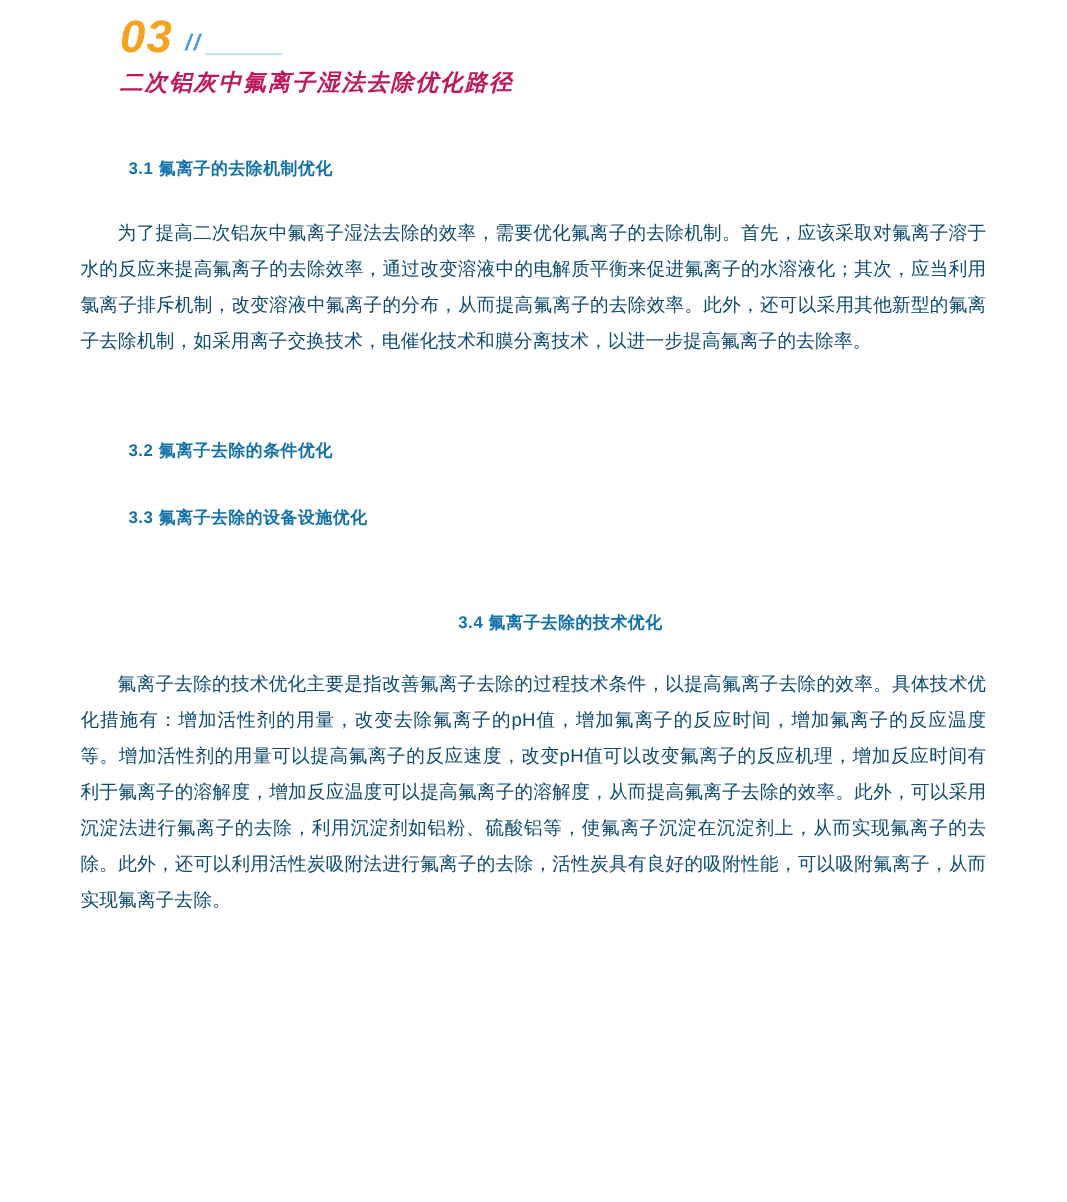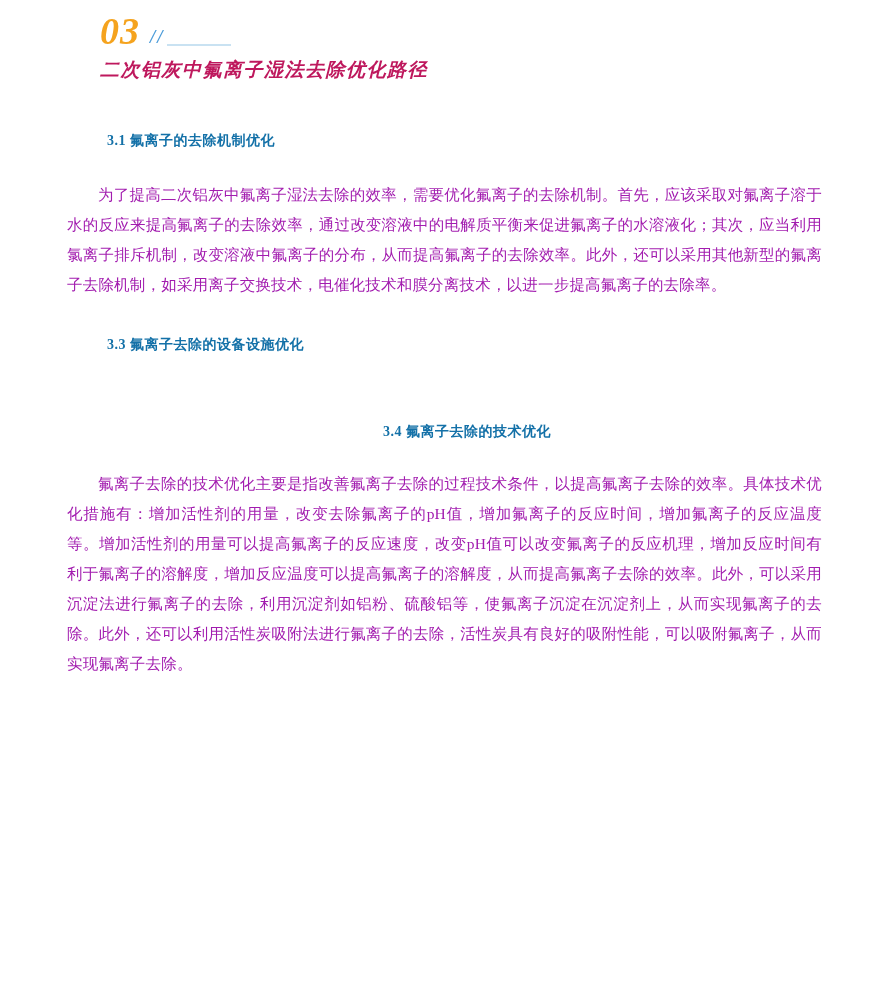--- a/index.html
+++ b/index.html
@@ -8,21 +8,20 @@
     background: #ffffff;
     font-family: "Liberation Sans", "DejaVu Sans", sans-serif;
   }
   .page {
     position: relative;
     width: 765px;
     height: 1002px;
     margin: 0 auto;
     background: #ffffff;
     overflow: hidden;
-    font-family: Liberation Serif, serif;
   }
   
   .header {
     padding: 12px 0 0 38px;
   }
   .header-row {
     display: flex;
     align-items: flex-end;
     line-height: 38px;
     height: 38px;
@@ -65,21 +64,21 @@
     margin: 0 0 0 45px;
     font-size: 14px;
     font-weight: 700;
     color: #1471a8;
     line-height: 23px;
     letter-spacing: 0.5px;
   }
   .sec p {
     margin: 0 5px;
     font-size: 15.5px;
-    color: #a21caf;
+    color: #0c4a6e;
     line-height: 30px;
     text-align: justify;
     text-indent: 2em;
     letter-spacing: 0.2px;
   }
   .sec-1 h2 { margin-top: 47px; }
   .sec-1 p  { margin-top: 28px; }
   .sec-2 h2 { margin-top: 64px; }
   .sec-2 p  { margin-top: 40px; }
   .sec-3 h2 { margin-top: 33px; }
@@ -100,20 +99,21 @@
     </div>
     <h1 class="doc-title">二次铝灰中氟离子湿法去除优化路径</h1>
   </div>
 
   <section class="sec sec-1">
     <h2>3.1 氟离子的去除机制优化</h2>
     <p>为了提高二次铝灰中氟离子湿法去除的效率，需要优化氟离子的去除机制。首先，应该采取对氟离子溶于水的反应来提高氟离子的去除效率，通过改变溶液中的电解质平衡来促进氟离子的水溶液化；其次，应当利用氯离子排斥机制，改变溶液中氟离子的分布，从而提高氟离子的去除效率。此外，还可以采用其他新型的氟离子去除机制，如采用离子交换技术，电催化技术和膜分离技术，以进一步提高氟离子的去除率。</p>
   </section>
 
   <section class="sec sec-2">
+    <h2>3.2 氟离子去除的条件优化</h2>
   </section>
 
   <section class="sec sec-3">
     <h2>3.3 氟离子去除的设备设施优化</h2>
   </section>
 
   <section class="sec sec-4">
     <h2>3.4 氟离子去除的技术优化</h2>
     <p>氟离子去除的技术优化主要是指改善氟离子去除的过程技术条件，以提高氟离子去除的效率。具体技术优化措施有：增加活性剂的用量，改变去除氟离子的pH值，增加氟离子的反应时间，增加氟离子的反应温度等。增加活性剂的用量可以提高氟离子的反应速度，改变pH值可以改变氟离子的反应机理，增加反应时间有利于氟离子的溶解度，增加反应温度可以提高氟离子的溶解度，从而提高氟离子去除的效率。此外，可以采用沉淀法进行氟离子的去除，利用沉淀剂如铝粉、硫酸铝等，使氟离子沉淀在沉淀剂上，从而实现氟离子的去除。此外，还可以利用活性炭吸附法进行氟离子的去除，活性炭具有良好的吸附性能，可以吸附氟离子，从而实现氟离子去除。</p>
   </section>

